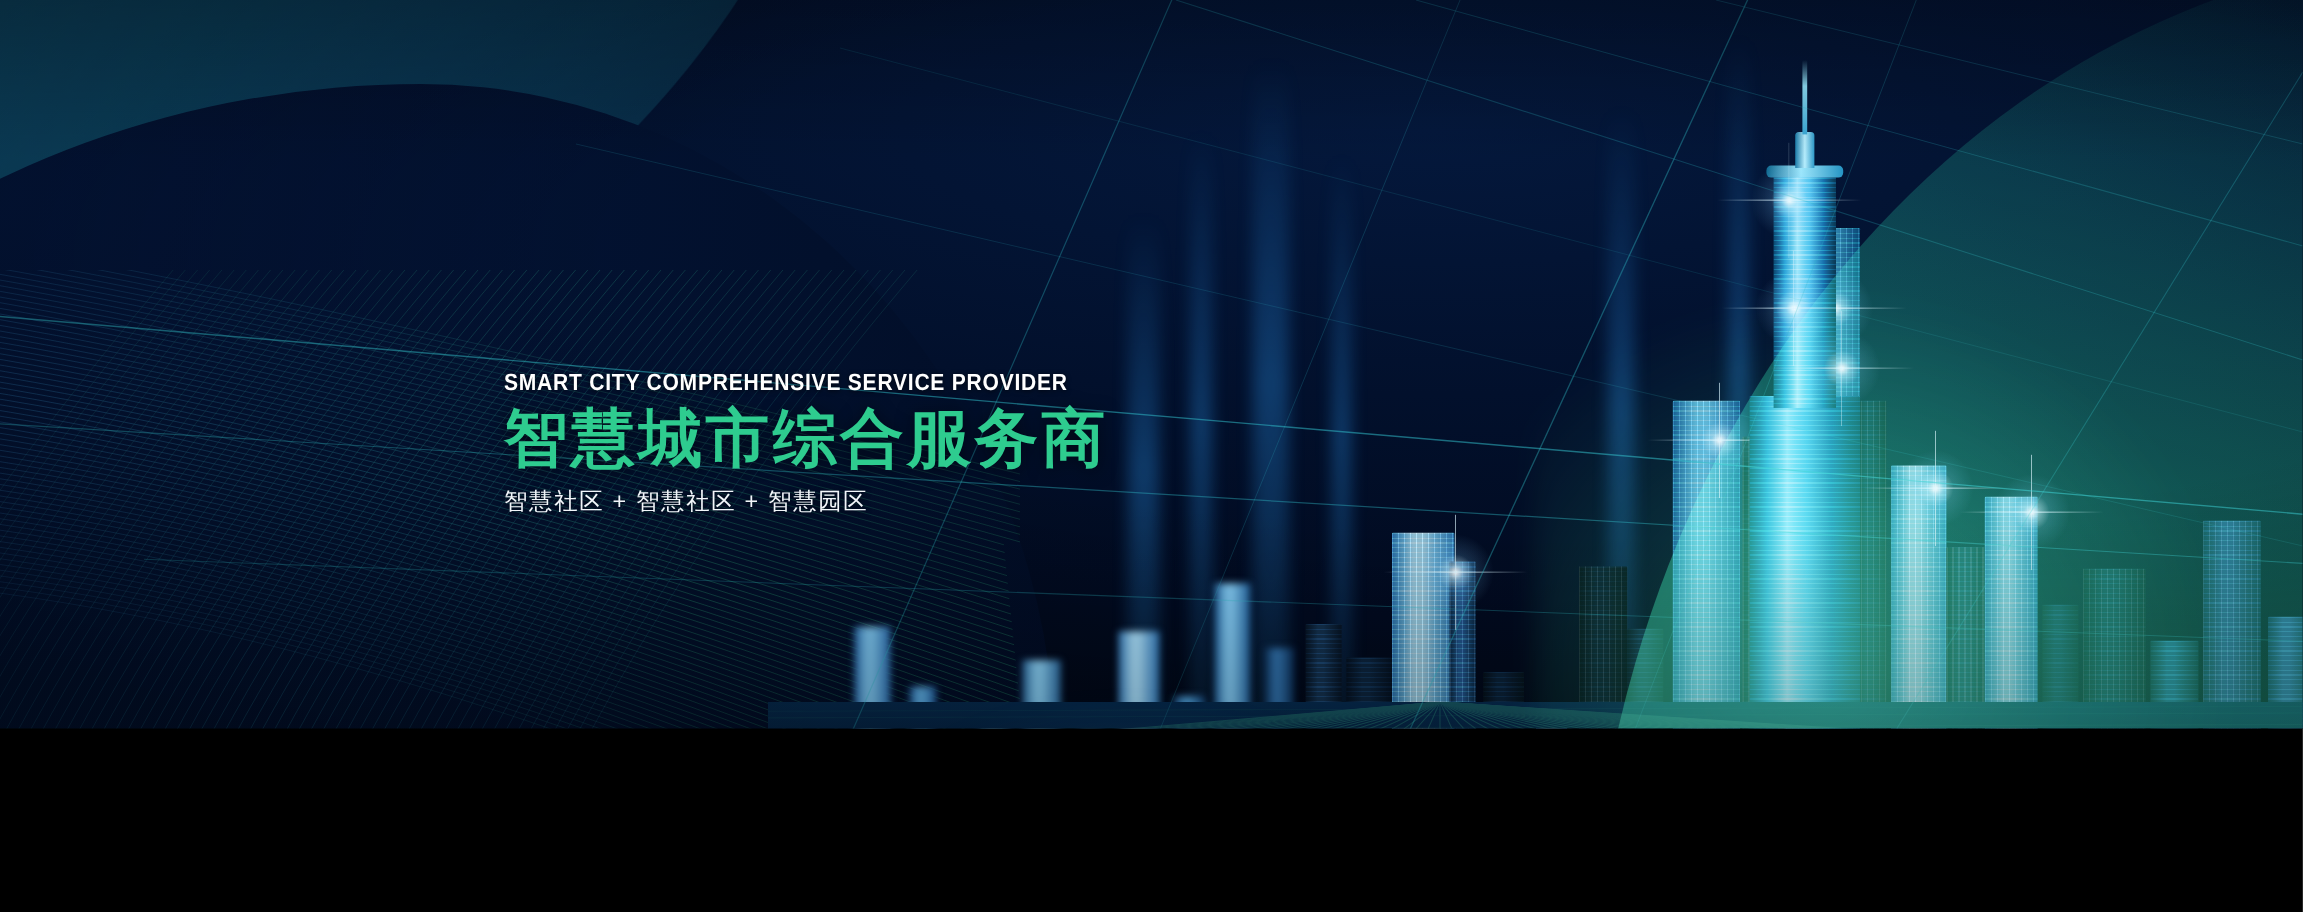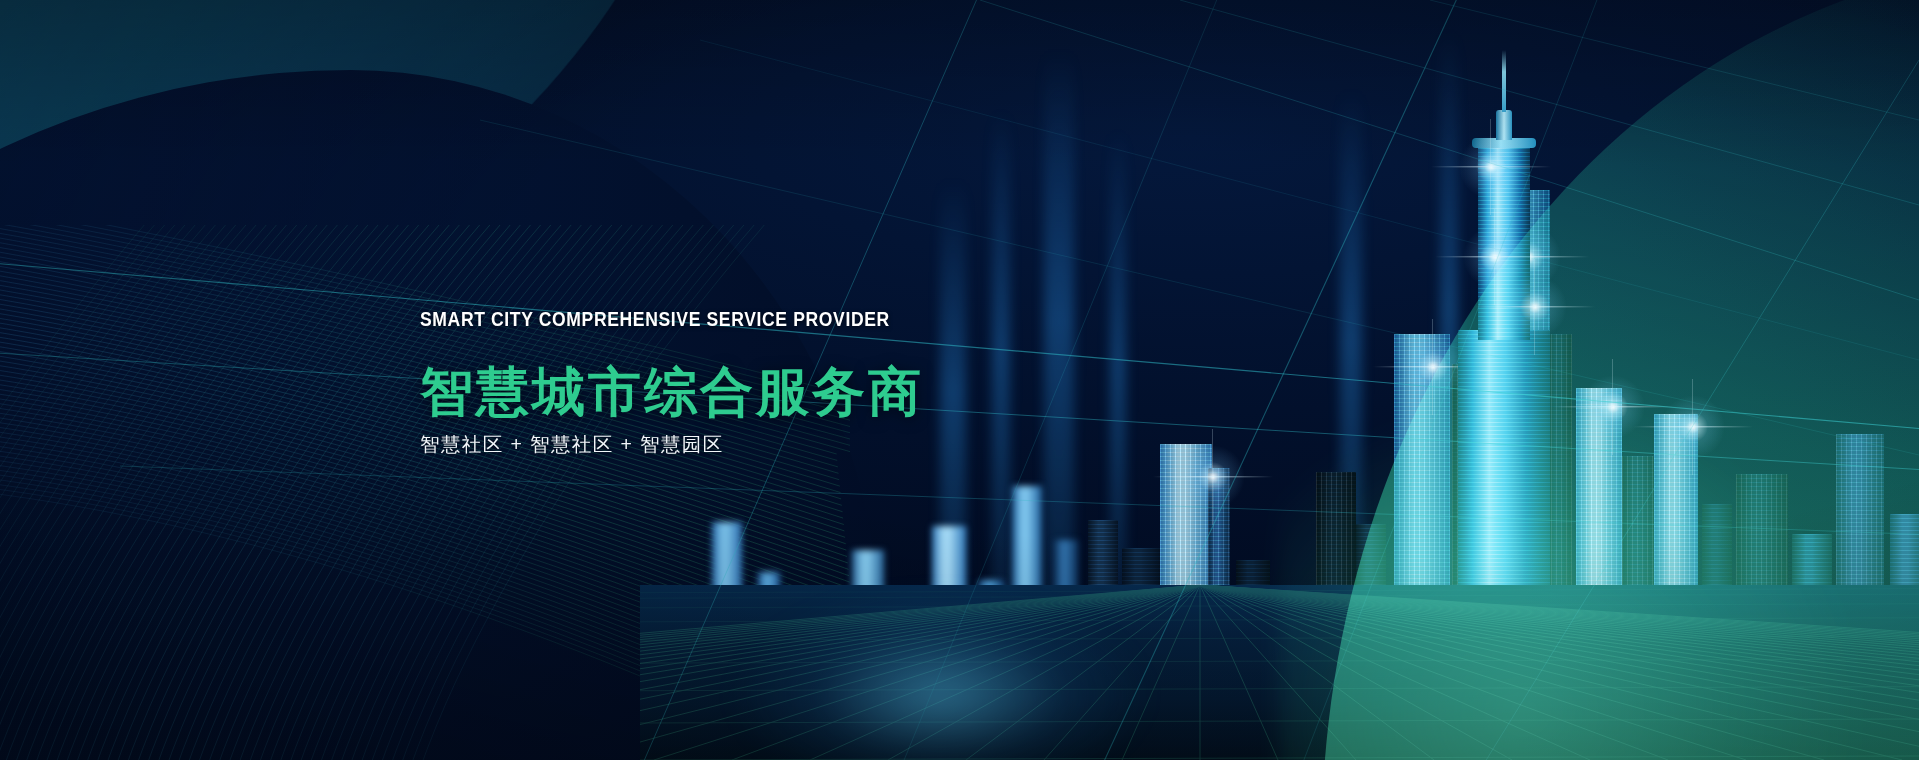--- a/index.html
+++ b/index.html
@@ -1,21 +1,21 @@
 <!DOCTYPE html>
 <html><head>
 <meta charset="utf-8">
 <style>
   html,body{margin:0;padding:0;background:#000;}
   body{font-family:"Liberation Sans","DejaVu Sans",sans-serif;}
 
   #banner{
     position:relative;
     width:1919px;
-    height:760px;
+    height:607px;
     overflow:hidden;
     background:
       radial-gradient(120% 95% at 62% 18%, #04183c 0%, #02102c 38%, #010a1f 70%, #01060f 100%),
       linear-gradient(180deg,#041432 0%,#020c22 60%,#01060f 100%);
   }
 
   
   #tealBlob{
     position:absolute;left:-260px;top:-320px;
     width:1000px;height:720px;
@@ -142,21 +142,21 @@
     font-size:19.5px;
     font-weight:700;
     letter-spacing:.7px;
     line-height:1;
     transform:scaleX(.9);
     transform-origin:left center;
     text-shadow:0 1px 5px rgba(0,0,0,.7);
     white-space:nowrap;
   }
   #headline{
-    margin-top:33px;
+    margin-top:7px;
     color:#2ECC8F;
     font-size:53px;
     font-weight:700;
     letter-spacing:3px;
     line-height:1.08;
     white-space:nowrap;
     text-shadow:0 2px 14px rgba(0,0,0,.55);
   }
   #subline{
     margin-top:15px;

